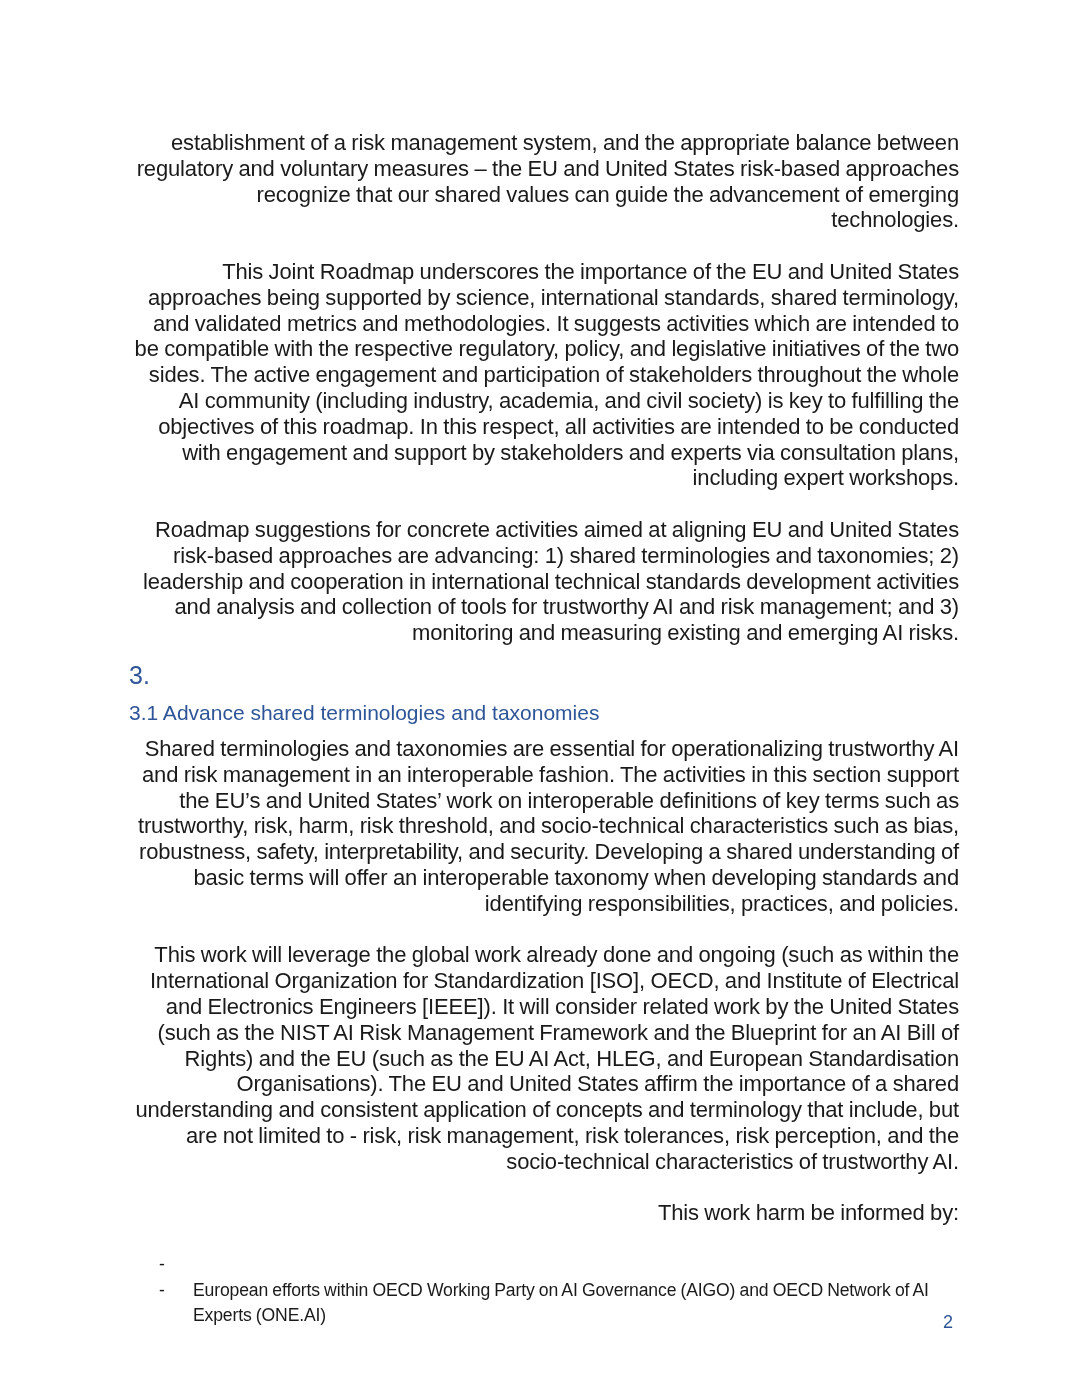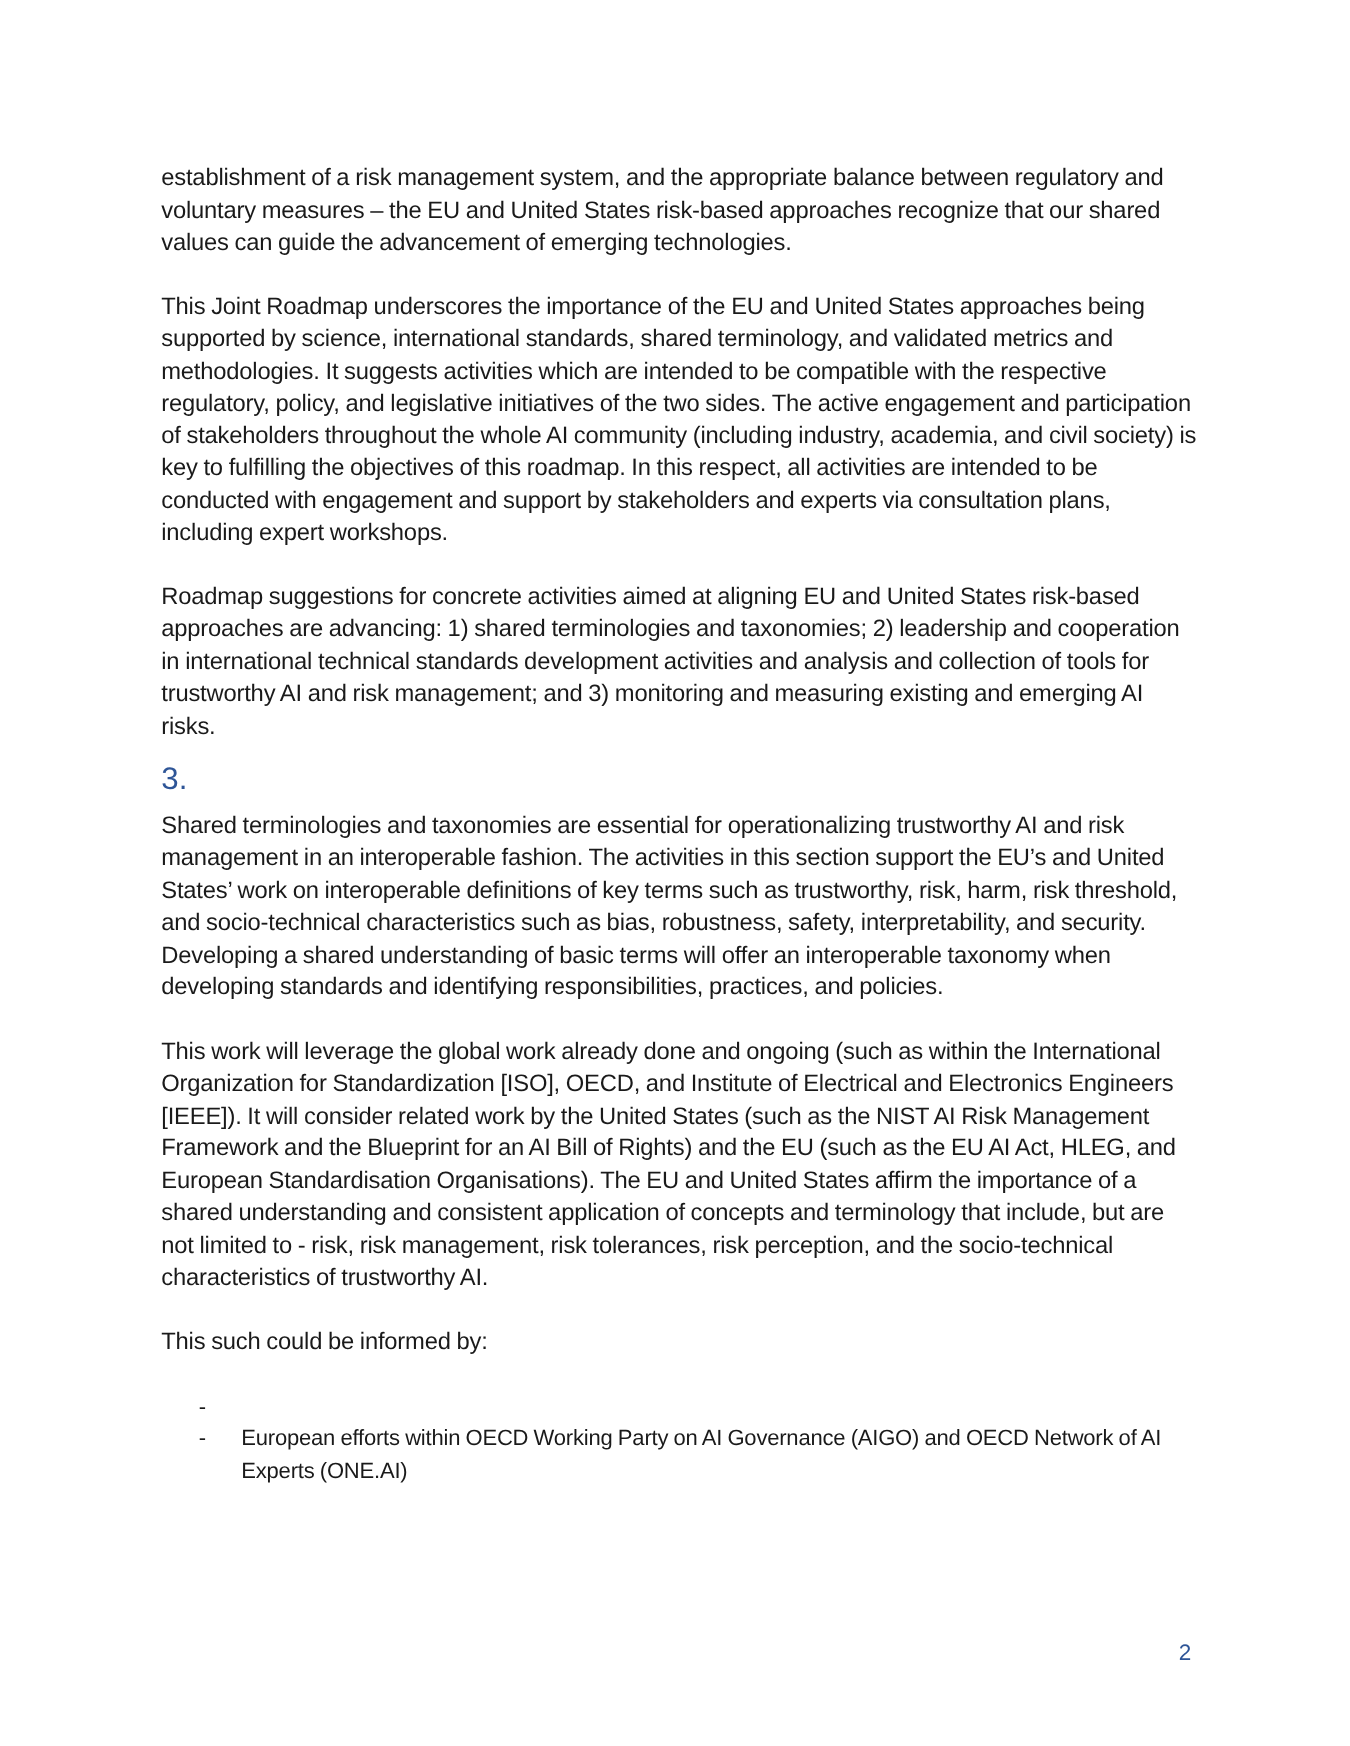--- a/index.html
+++ b/index.html
@@ -15,25 +15,26 @@
       font-family: "Liberation Sans", sans-serif;
       color: #1a1a1a;
     }
     .page {
       position: absolute;
       left: 129px;
       top: 130px;
       width: 830px;
     }
     .para {
-      font-size: 19px;
+      font-size: 22px;
       line-height: 25.8px;
       margin: 0 0 25.8px 0;
       letter-spacing: -0.15px;
       word-spacing: -0.5px;
+      text-align: right;
     }
     .h1 {
       color: #2e5597;
       font-size: 25px;
       line-height: 30px;
       margin: 10px 0 10px 0;
       display: flex;
       font-weight: normal;
     }
     .h1 .num {
@@ -78,24 +79,25 @@
 
 <div class="page">
   <p class="para">establishment of a risk management system, and the appropriate balance between regulatory and voluntary measures – the EU and United States risk-based approaches recognize that our shared values can guide the advancement of emerging technologies.</p>
   <p class="para">This Joint Roadmap underscores the importance of the EU and United States approaches being supported by science, international standards, shared terminology, and validated metrics and methodologies. It suggests activities which are intended to be compatible with the respective regulatory, policy, and legislative initiatives of the two sides. The active engagement and participation of stakeholders throughout the whole AI community (including industry, academia, and civil society) is key to fulfilling the objectives of this roadmap. In this respect, all activities are intended to be conducted with engagement and support by stakeholders and experts via consultation plans, including expert workshops.</p>
   <p class="para" style="margin-bottom:14px">Roadmap suggestions for concrete activities aimed at aligning EU and United States risk-based approaches are advancing: 1) shared terminologies and taxonomies; 2) leadership and cooperation in international technical standards development activities and analysis and collection of tools for trustworthy AI and risk management; and 3) monitoring and measuring existing and emerging AI risks.</p>
 
   <h1 class="h1">
     <span class="num">3.</span>
   </h1>
 
+  <h2 class="h2">3.1 Advance shared terminologies and taxonomies</h2>
 
   <p class="para">Shared terminologies and taxonomies are essential for operationalizing trustworthy AI and risk management in an interoperable fashion. The activities in this section support the EU’s and United States’ work on interoperable definitions of key terms such as trustworthy, risk, harm, risk threshold, and socio-technical characteristics such as bias, robustness, safety, interpretability, and security. Developing a shared understanding of basic terms will offer an interoperable taxonomy when developing standards and identifying responsibilities, practices, and policies.</p>
   <p class="para">This work will leverage the global work already done and ongoing (such as within the International Organization for Standardization [ISO], OECD, and Institute of Electrical and Electronics Engineers [IEEE]). It will consider related work by the United States (such as the NIST AI Risk Management Framework and the Blueprint for an AI Bill of Rights) and the EU (such as the EU AI Act, HLEG, and European Standardisation Organisations). The EU and United States affirm the importance of a shared understanding and consistent application of concepts and terminology that include, but are not limited to - risk, risk management, risk tolerances, risk perception, and the socio-technical characteristics of trustworthy AI.</p>
-  <p class="para">This such could be informed by:</p>
+  <p class="para">This work harm be informed by:</p>
 
   <ul class="bullets">
     <li>
       <span class="dash">-</span>
     </li>
     <li>
       <span class="dash">-</span>
       <span>European efforts within OECD Working Party on AI Governance (AIGO) and OECD Network of AI Experts (ONE.AI)</span>
     </li>
   </ul>

